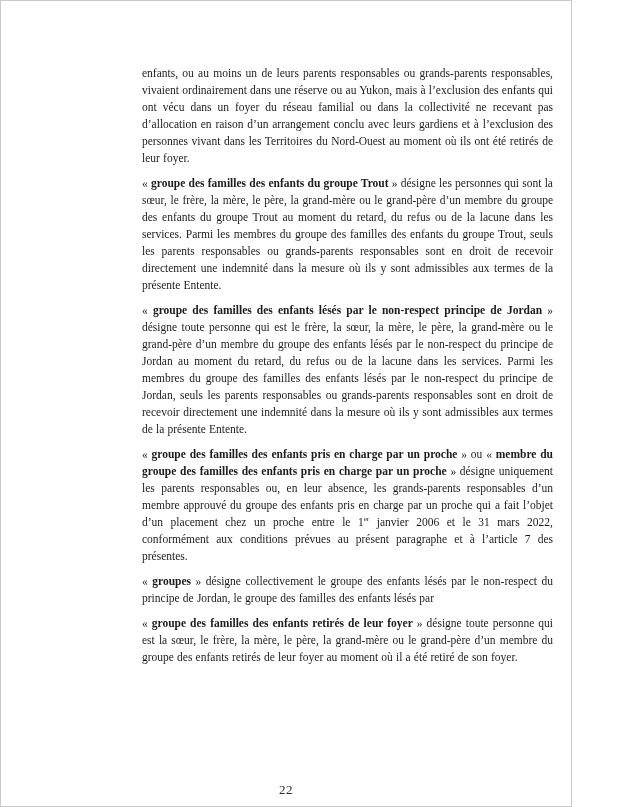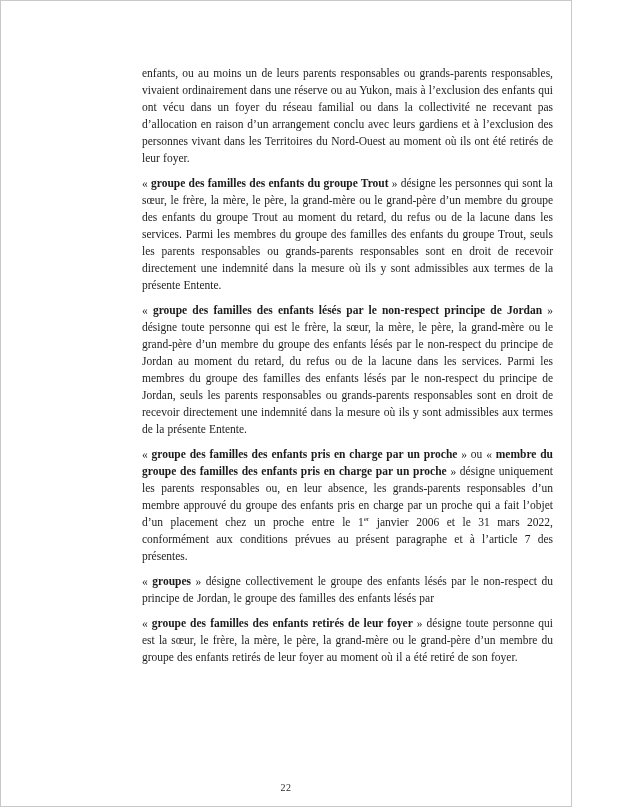--- a/index.html
+++ b/index.html
@@ -28,21 +28,21 @@
     word-spacing: 0.3px;
   }
   .para .b { font-weight: 700; }
   .para sup { font-size: 0.62em; line-height: 0; vertical-align: super; }
   .page-number {
     position: absolute;
     left: 0;
     top: 781px;
     width: 100%;
     text-align: center;
-    font-size: 10px;
+    font-size: 13px;
     color: #2a2a2a;
     letter-spacing: 0.5px;
   }
 </style>
 </head>
 <body>
 
 <div class="page">
   <div class="content">
     <p class="para"><span>enfants, ou au moins un de leurs parents responsables ou grands-parents responsables, vivaient ordinairement dans une réserve ou au Yukon, mais à l’exclusion des enfants qui ont vécu dans un foyer du réseau familial ou dans la collectivité ne recevant pas d’allocation en raison d’un arrangement conclu avec leurs gardiens et à l’exclusion des personnes vivant dans les Territoires du Nord-Ouest au moment où ils ont été retirés de leur foyer.</span></p>

